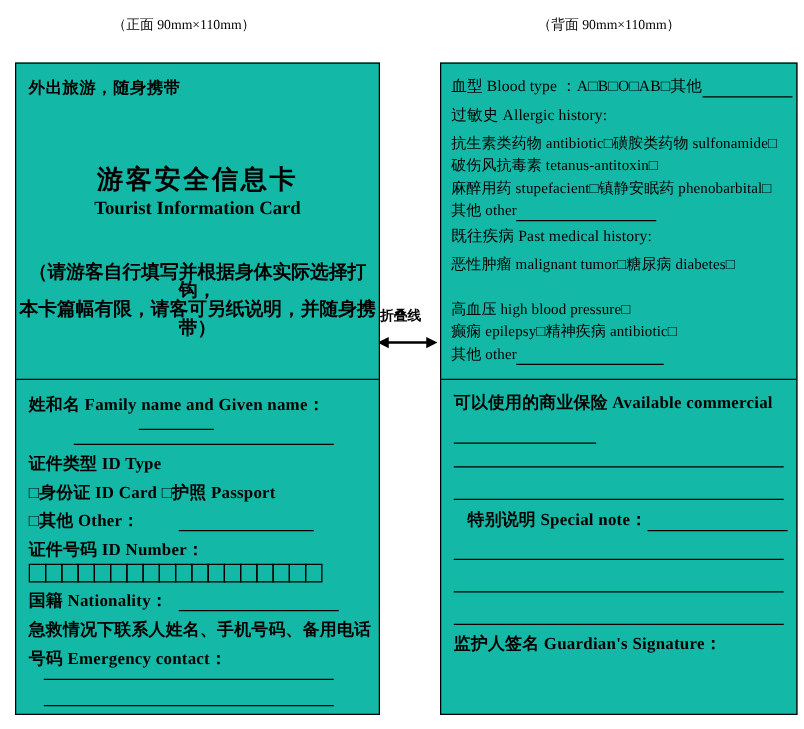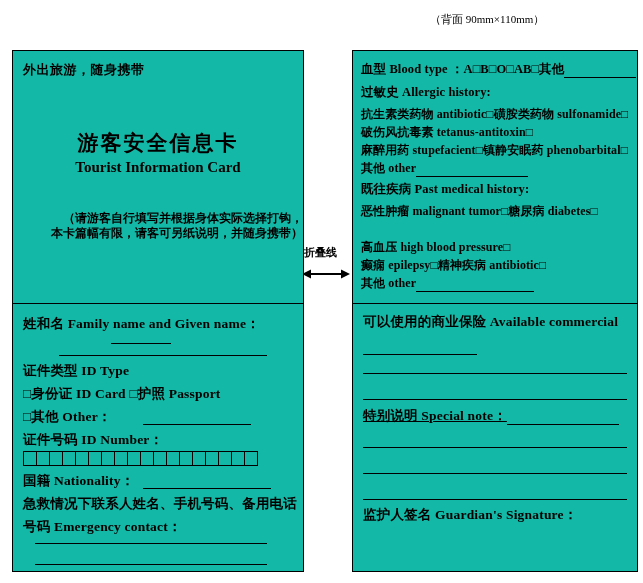--- a/index.html
+++ b/index.html
@@ -67,22 +67,22 @@
     position: absolute;
     top: 108px; left: 0; right: 0;
     text-align: center;
     font-size: 15px;
     font-family: "Liberation Serif", serif;
     font-weight: bold;
   }
   .note {
     position: absolute;
     top: 160px; left: 0; right: 0;
-    text-align: right;
-    font-size: 12px;
+    text-align: center;
+    font-size: 15px;
     font-family: "Liberation Serif", serif;
     font-weight: bold;
     line-height: 15px;
   }
 
   .field {
     position: absolute;
     font-family: "Liberation Serif", serif;
     font-size: 13.5px;
     font-weight: bold;
@@ -111,21 +111,21 @@
     border: 1.1px solid #000;
     box-sizing: border-box;
     margin-right: -1px;
   }
 
   
   .bfield {
     position: absolute;
     font-family: "Liberation Serif", serif;
     font-size: 12.5px;
-    font-weight: bold;
+    font-weight: normal;
     white-space: nowrap;
     letter-spacing: 0.1px;
   }
   .bfield.small { font-size: 12px; }
   .bigline {
     position: absolute;
     font-family: "Liberation Serif", serif;
     font-size: 13.5px;
     font-weight: bold;
     letter-spacing: 0.2px;
@@ -144,20 +144,21 @@
     position: absolute;
     left: 302px; top: 268px;
     width: 48px; height: 12px;
   }
 </style>
 </head>
 <body>
 
 <div class="page">
 
+  <div class="hdr hdr-left">（正面 90mm×110mm）</div>
   <div class="hdr hdr-right">（背面 90mm×110mm）</div>
 
   <div class="fold-label">折叠线</div>
   <svg class="fold-arrow" viewBox="0 0 48 12">
     <line x1="4" y1="6" x2="44" y2="6" stroke="#000" stroke-width="2"></line>
     <polygon points="0,6 9,1.5 9,10.5" fill="#000"></polygon>
     <polygon points="48,6 39,1.5 39,10.5" fill="#000"></polygon>
   </svg>
 
   <div class="card card-front">
@@ -238,21 +239,21 @@
 
     <div class="divider" style="top:252px;"></div>
 
     <div class="bigline" style="left:10px; top:262px;">可以使用的商业保险 Available commercial</div>
     <div class="bigline" style="left:10px; top:288px;">
       <span class="ul" style="width:114px;"></span>
     </div>
     <div class="hline" style="left:10px; top:322px; width:264px;"></div>
     <div class="hline" style="left:10px; top:348px; width:264px;"></div>
 
-    <div class="bigline" style="left:10px; top:356px;text-decoration:underline;">
+    <div class="bigline" style="left:21px; top:356px;">
       <span>特别说明 Special note：</span><span class="ul" style="width:112px;"></span>
     </div>
     <div class="hline" style="left:10px; top:396px; width:264px;"></div>
     <div class="hline" style="left:10px; top:422px; width:264px;"></div>
     <div class="hline" style="left:10px; top:448px; width:264px;"></div>
 
     <div class="bigline" style="left:10px; top:455px;">监护人签名 Guardian's Signature：</div>
   </div>
 
 </div>

